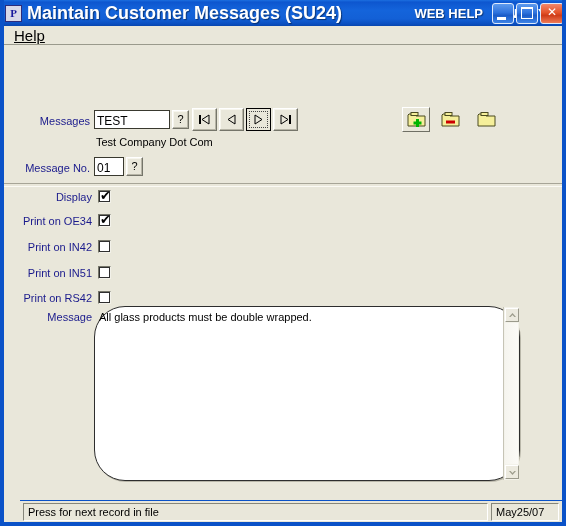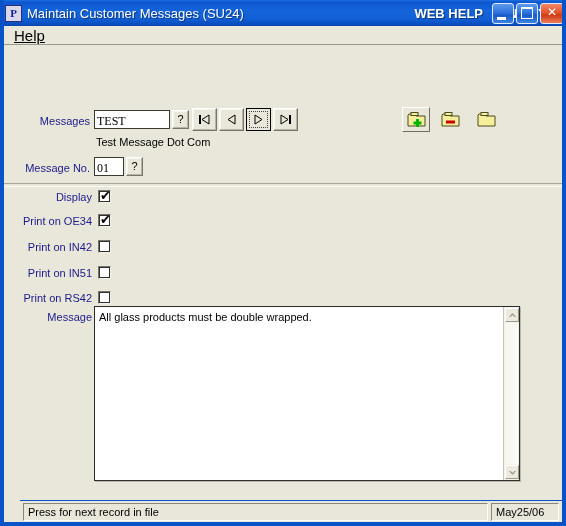--- a/index.html
+++ b/index.html
@@ -43,22 +43,22 @@
     font-size: 11px;
     font-weight: bold;
     line-height: 14px;
     text-align: center;
     font-family: "Liberation Serif", serif;
     margin-right: 5px;
     flex: 0 0 auto;
   }
   .title-text {
     color: #ffffff;
-    font-size: 13px;
-    font-weight: normal;
+    font-size: 18px;
+    font-weight: bold;
     text-shadow: 1px 1px 1px rgba(0,0,0,.45);
     white-space: nowrap;
   }
   .title-center {
     position: absolute;
     left: 0; right: 0;
     text-align: right;
     pointer-events: none;
   }
   .title-center span {
@@ -152,21 +152,21 @@
     box-sizing: border-box;
     border: 1px solid #39392f;
     background: #fff;
   }
   .field-wrap input {
     border: 0;
     outline: 0;
     width: 100%;
     height: 100%;
     box-sizing: border-box;
-    font-family: Liberation Serif, serif;
+    font-family: Liberation Sans, sans-serif;
     font-size: 12px;
     color: #000;
     padding: 8px 2px;
     background: transparent;
   }
 
   .btn3d {
     position: absolute;
     box-sizing: border-box;
     background: #e9e7da;
@@ -408,21 +408,21 @@
       </svg>
     </div>
 
     <div class="toolbtn" style="left:468px; top:62px;">
       <svg width="19" height="17" viewBox="0 0 19 17">
         <path d="M1 4 L1 15 L18 15 L18 5 L9 5 L7.5 3 L2 3 Z" fill="#f5ef9a" stroke="#4a4a20" stroke-width="1"></path>
         <rect x="4" y="1.5" width="7" height="3" fill="#f5ef9a" stroke="#4a4a20" stroke-width="1"></rect>
       </svg>
     </div>
 
-    <div class="lbl-black" style="left:92px; top:91px;">Test Message Dot Com</div>
+    <div class="lbl-black" style="left:92px; top:91px;">Test Company Dot Com</div>
 
     <div class="lbl" style="left:14px; top:117px; width:72px;">Message No.</div>
 
     <div class="field-wrap" style="left:90px; top:112px; width:30px; height:19px;">
       <input type="text" value="01" style="">
     </div>
 
     <div class="btn3d" style="left:122px; top:112px; width:17px; height:19px;">
       <span>?</span>
     </div>
@@ -443,21 +443,21 @@
     <div class="chk" style="left:94px; top:195px;"></div>
 
     <div class="lbl" style="left:0px; top:222px; width:88px;">Print on IN51</div>
     <div class="chk" style="left:94px; top:221px;"></div>
 
     <div class="lbl" style="left:0px; top:247px; width:88px;">Print on RS42</div>
     <div class="chk" style="left:94px; top:246px;"></div>
 
     <div class="lbl" style="left:0px; top:266px; width:88px;">Message</div>
 
-    <div class="textarea-box" style="left:90px; top:261px; width:426px; height:175px;">
+    <div class="textarea-box" style="left:90px; top:261px; width:426px; height:175px;border-radius:31px;">
       <div class="textarea-text">All glass products must be double wrapped.</div>
 
       <div class="vscroll">
         <div class="sbtn up">
           <svg width="9" height="7" viewBox="0 0 9 7">
             <polygon points="4.5,1 8,5 6.4,5 4.5,3 2.6,5 1,5" fill="#9d9c8c"></polygon>
           </svg>
         </div>
         <div class="track"></div>
         <div class="sbtn down">
@@ -465,16 +465,16 @@
             <polygon points="4.5,6 1,2 2.6,2 4.5,4 6.4,2 8,2" fill="#9d9c8c"></polygon>
           </svg>
         </div>
       </div>
     </div>
 
   </div>
 
   <div class="statusbar">
     <div class="status-panel status-main">Press for next record in file</div>
-    <div class="status-panel status-date">May25/06</div>
+    <div class="status-panel status-date">May25/07</div>
   </div>
 
 </div>
 
 </body></html>

